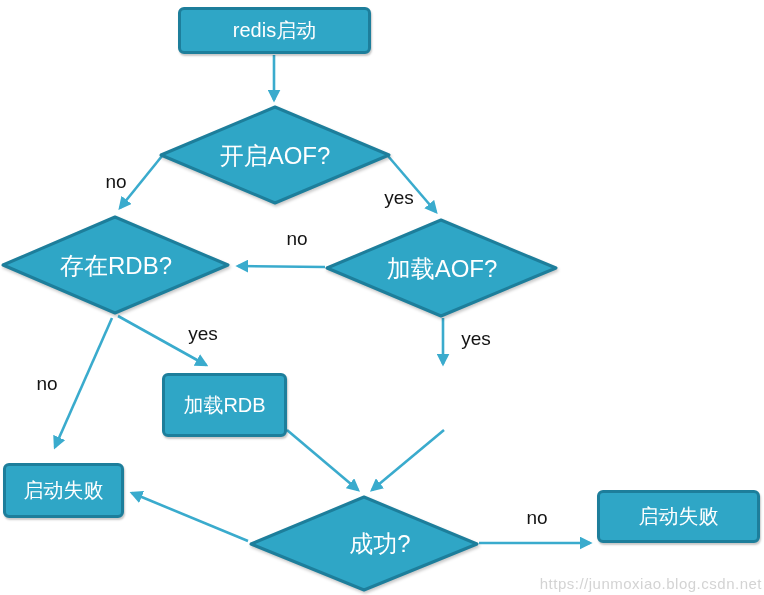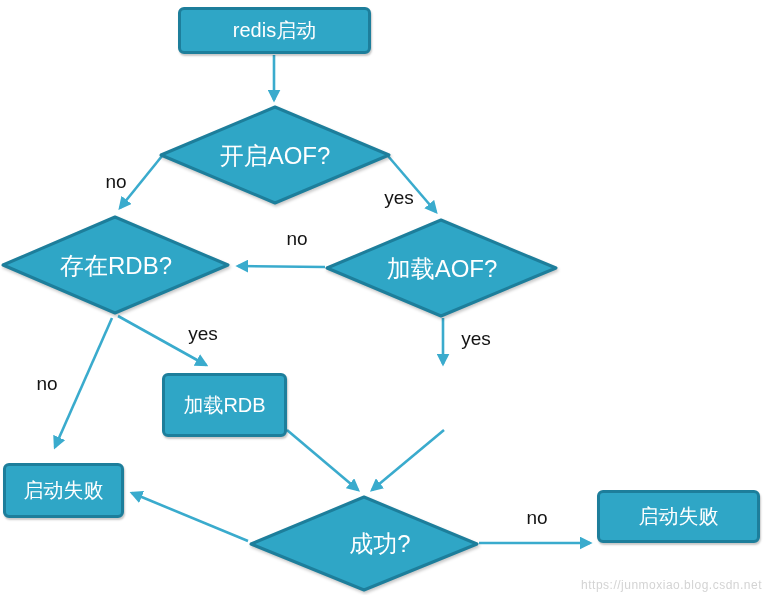--- a/index.html
+++ b/index.html
@@ -55,21 +55,21 @@
     position:absolute;
     transform:translate(-50%,-50%);
     color:var(--edge-label-text);
     font-size:19px;
     white-space:nowrap;
   }
   .watermark{
     position:absolute;
     right:2px;bottom:3px;
     color:var(--watermark-text);
-    font-size:12px;
+    font-size:15px;
     letter-spacing:0.5px;
     opacity:0.9;
     z-index:10;
     white-space:nowrap;
   }
 </style>
 </head>
 <body>
 
 <div class="canvas">

